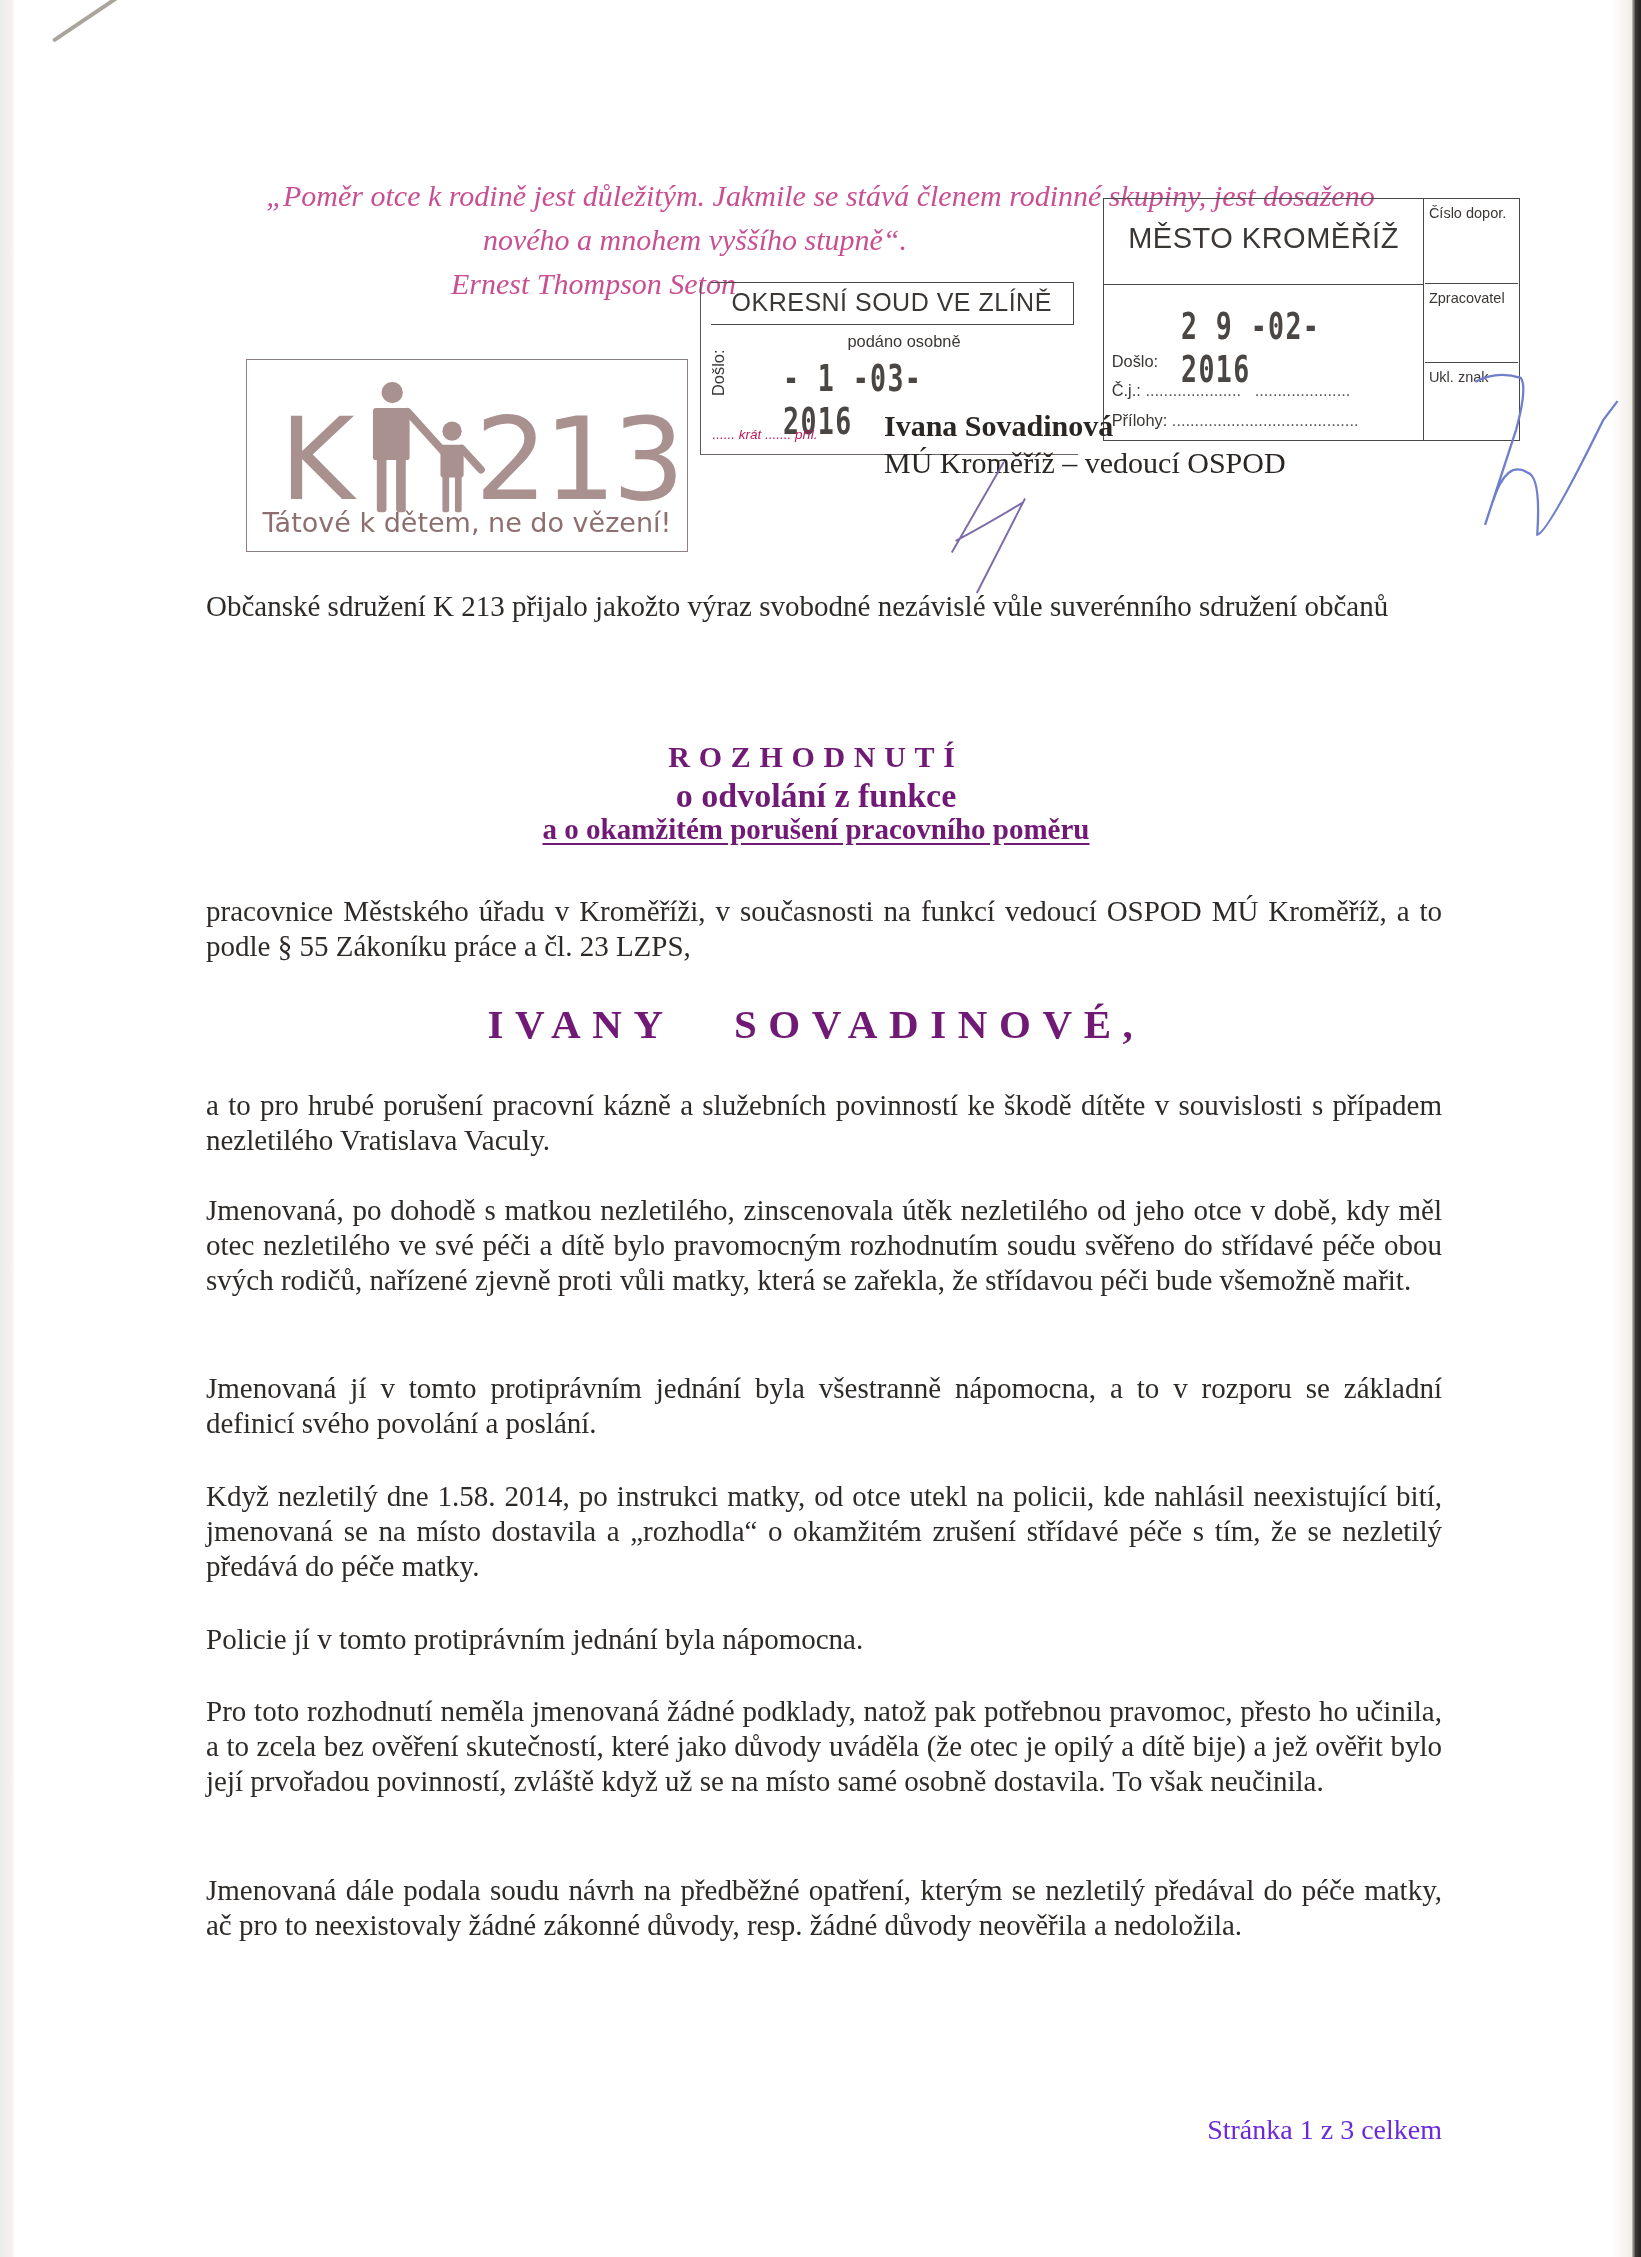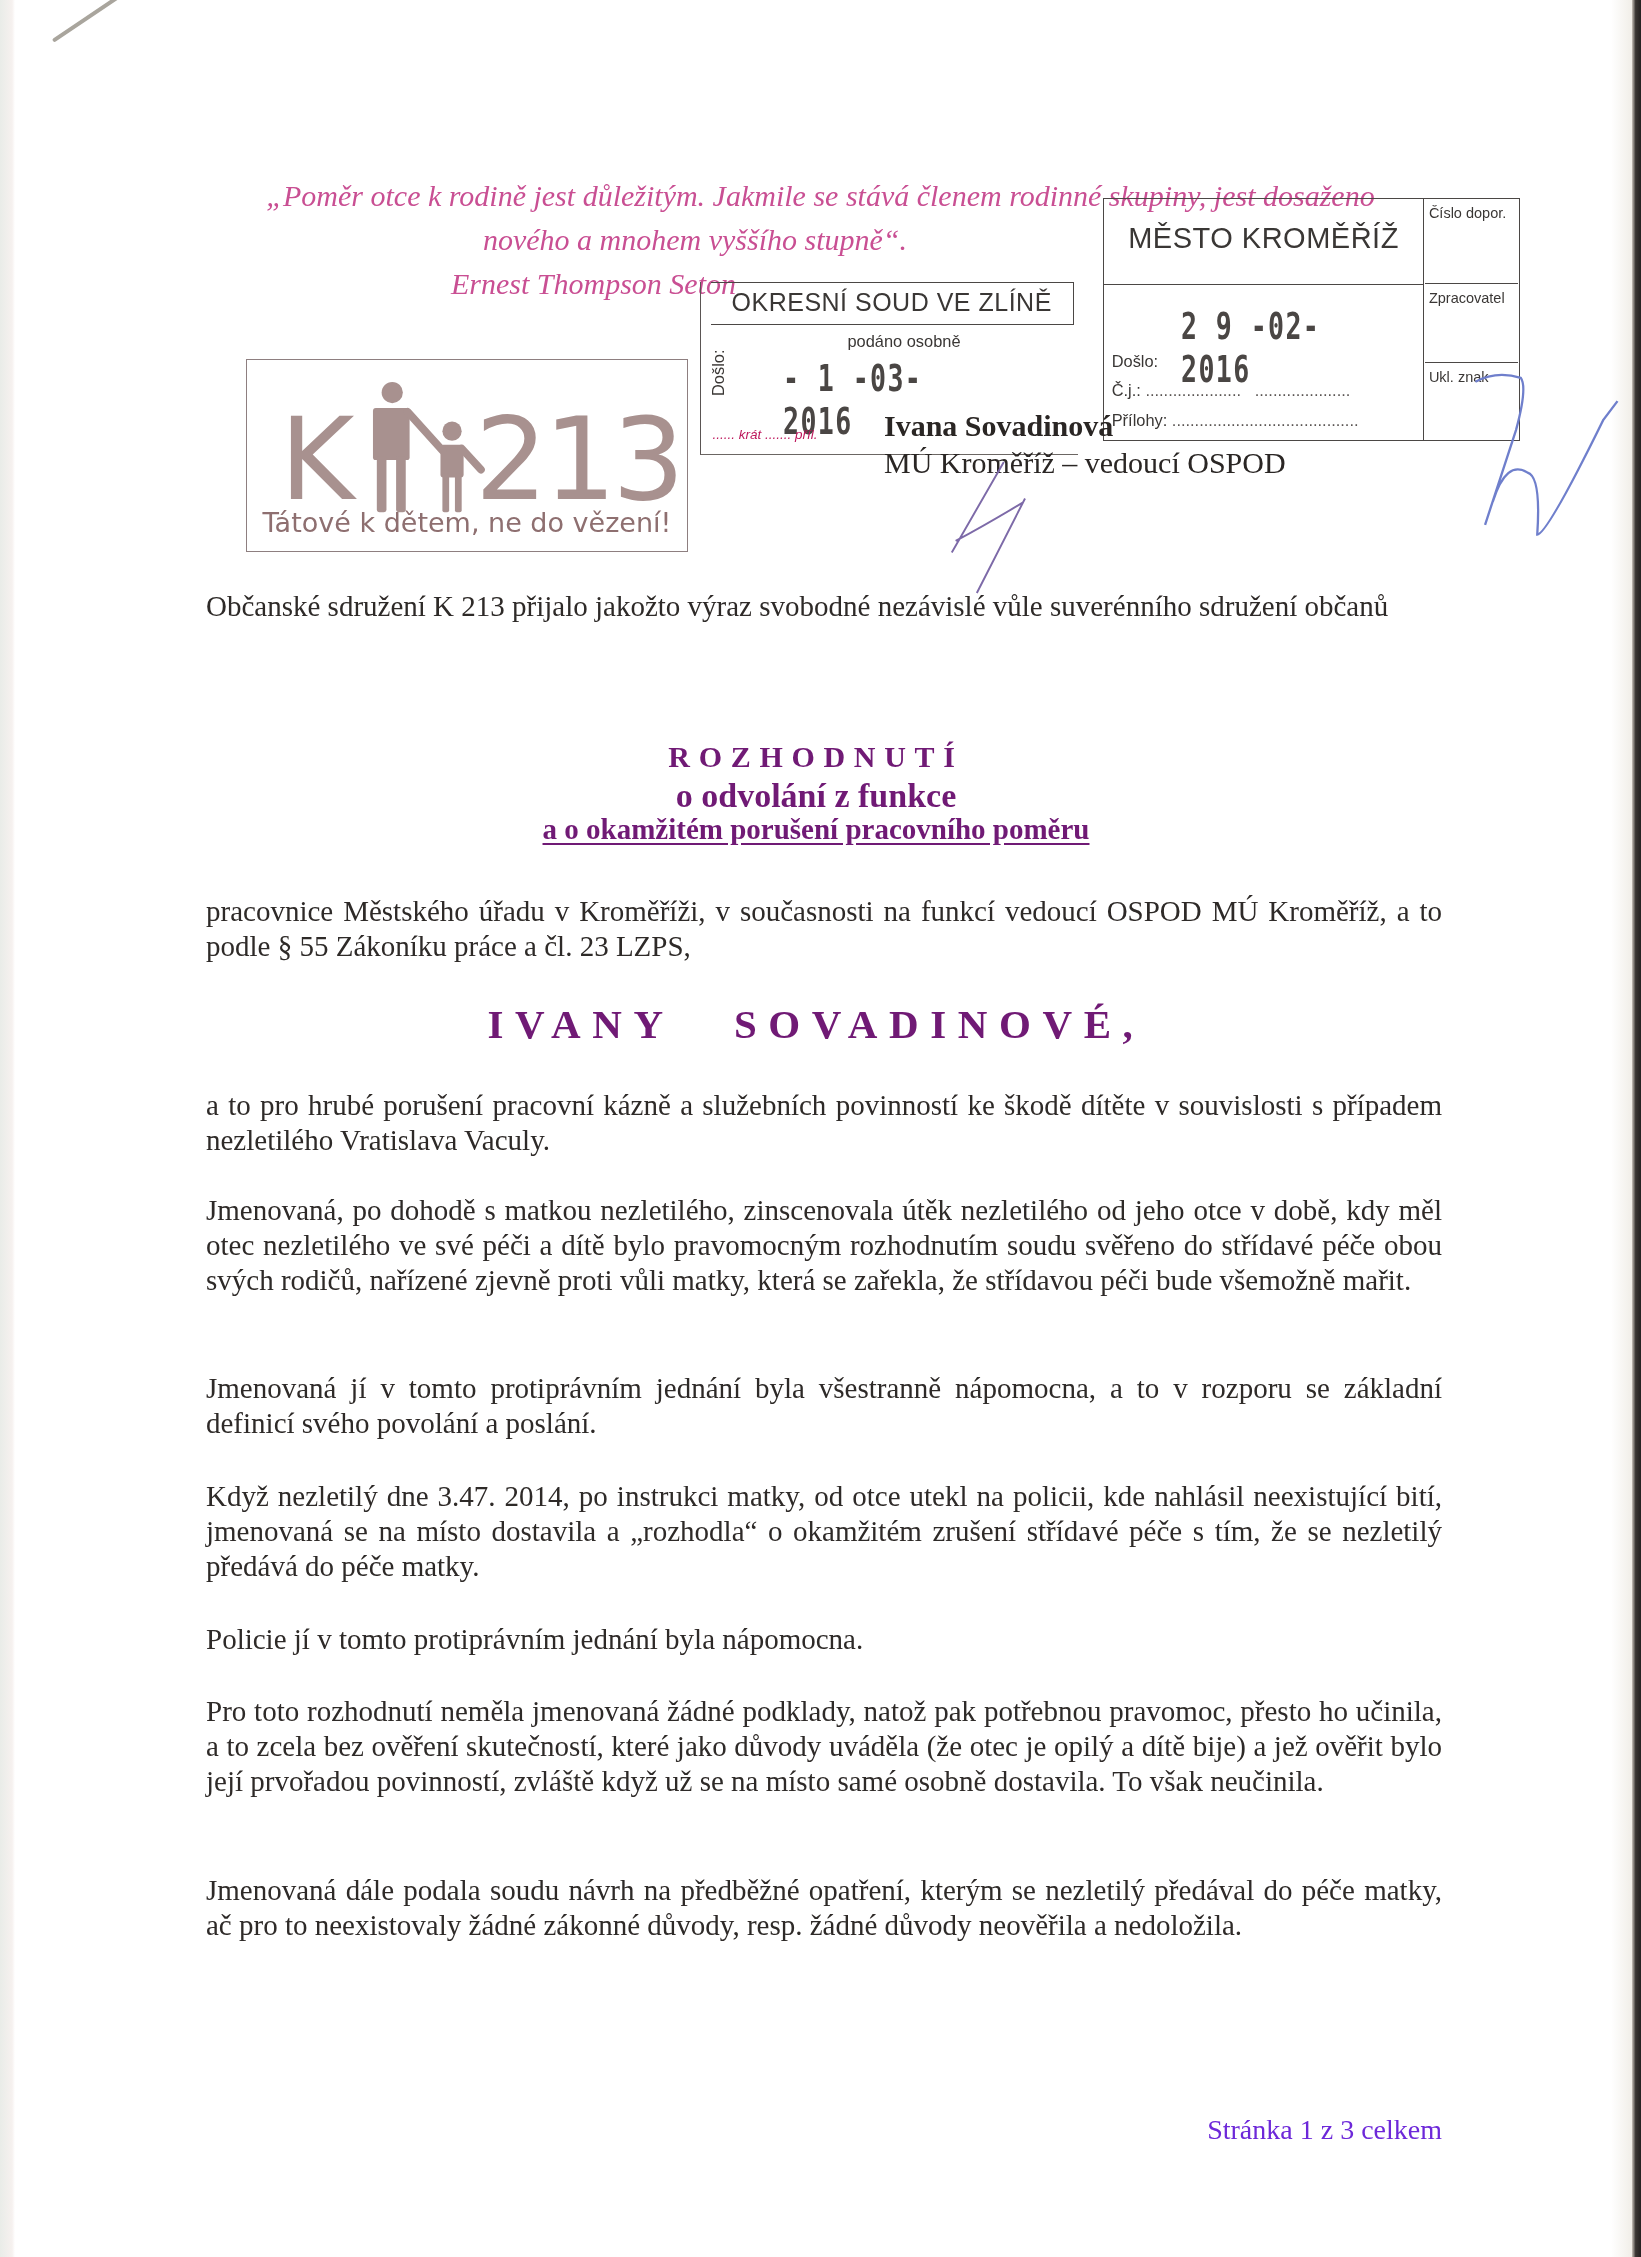--- a/index.html
+++ b/index.html
@@ -148,21 +148,21 @@
 <div class="body" style="top:1088px;">
     <p>a to pro hrubé porušení pracovní kázně a služebních povinností ke škodě dítěte v souvislosti s případem nezletilého Vratislava Vaculy.</p>
   </div>
 <div class="body" style="top:1193px;">
     <p>Jmenovaná, po dohodě s matkou nezletilého, zinscenovala útěk nezletilého od jeho otce v době, kdy měl otec nezletilého ve své péči a dítě bylo pravomocným rozhodnutím soudu svěřeno do střídavé péče obou svých rodičů, nařízené zjevně proti vůli matky, která se zařekla, že střídavou péči bude všemožně mařit.</p>
   </div>
 <div class="body" style="top:1371px;">
     <p>Jmenovaná jí v tomto protiprávním jednání byla všestranně nápomocna, a to v rozporu se základní definicí svého povolání a poslání.</p>
   </div>
 <div class="body" style="top:1479px;">
-    <p>Když nezletilý dne 3.47. 2014, po instrukci matky, od otce utekl na policii, kde nahlásil neexistující bití, jmenovaná se na místo dostavila a „rozhodla“ o okamžitém zrušení střídavé péče s tím, že se nezletilý předává do péče matky.</p>
+    <p>Když nezletilý dne 1.58. 2014, po instrukci matky, od otce utekl na policii, kde nahlásil neexistující bití, jmenovaná se na místo dostavila a „rozhodla“ o okamžitém zrušení střídavé péče s tím, že se nezletilý předává do péče matky.</p>
   </div>
 <div class="body" style="top:1622px;">
     <p>Policie jí v tomto protiprávním jednání byla nápomocna.</p>
   </div>
 <div class="body" style="top:1694px;">
     <p>Pro toto rozhodnutí neměla jmenovaná žádné podklady, natož pak potřebnou pravomoc, přesto ho učinila, a to zcela bez ověření skutečností, které jako důvody uváděla (že otec je opilý a dítě bije) a jež ověřit bylo její prvořadou povinností, zvláště když už se na místo samé osobně dostavila. To však neučinila.</p>
   </div>
 <div class="body" style="top:1873px;">
     <p>Jmenovaná dále podala soudu návrh na předběžné opatření, kterým se nezletilý předával do péče matky, ač pro to neexistovaly žádné zákonné důvody, resp. žádné důvody neověřila a nedoložila.</p>
   </div>

